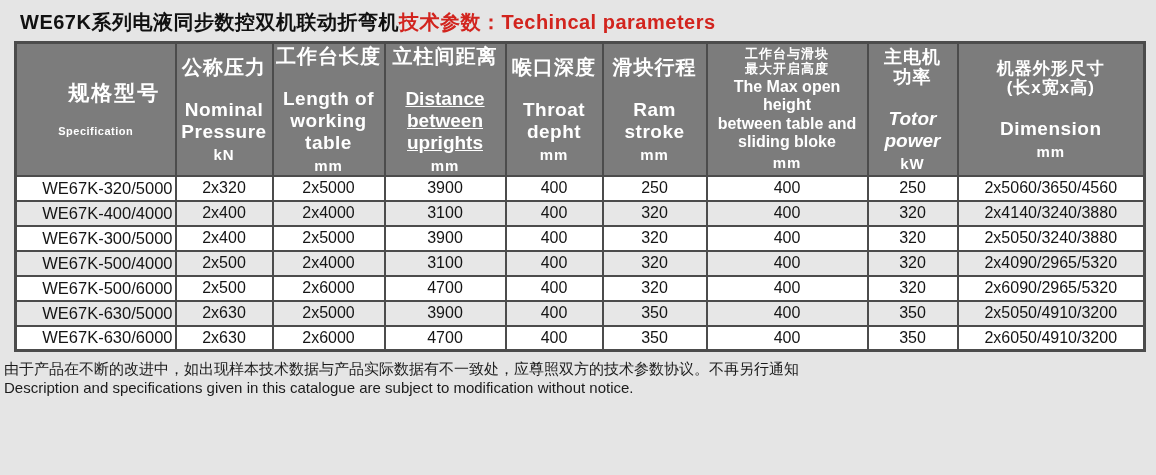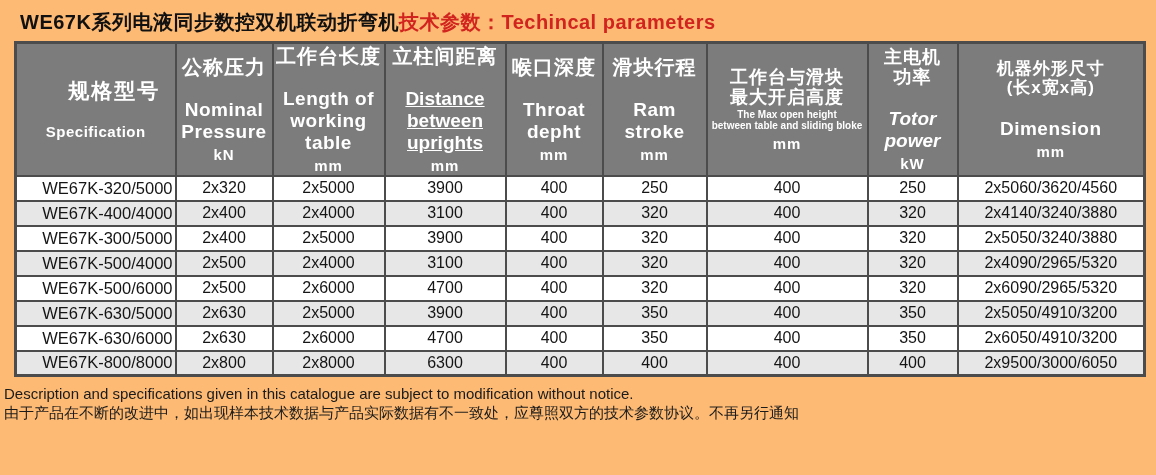--- a/index.html
+++ b/index.html
@@ -5,37 +5,37 @@
   :root{
     --accent:#d2241e;
     --header-bg:#7c7c7c;
     --row-alt:#e7e7e7;
     --border:#4c4c4c;
     --text:#1b1b1b;
   }
   *{box-sizing:border-box;}
   html,body{margin:0;padding:0;background:#ffffff;}
   body{font-family:"Liberation Sans","DejaVu Sans",sans-serif;color:var(--text);}
-  .page{width:1156px;height:475px;background:#fdba74;position:relative;overflow:hidden;}
+  .page{width:1156px;height:475px;background:#e5e5e5;position:relative;overflow:hidden;}
 
   .title{padding:9px 0 5px 20px;font-size:20px;font-weight:bold;color:#111111;letter-spacing:0.5px;white-space:nowrap;}
   .title .red{color:var(--accent);}
 
   table.params{border-collapse:collapse;table-layout:fixed;width:1129px;margin-left:14px;border:3px solid var(--border);}
   table.params th,table.params td{border:2px solid var(--border);overflow:hidden;}
 
   thead th{background:var(--header-bg);color:#ffffff;height:91px;vertical-align:middle;text-align:center;padding:1px 1px;font-weight:bold;}
   thead .cn{font-size:20px;line-height:1.15;white-space:pre-line;letter-spacing:1px;}
   thead .en{font-size:19px;line-height:1.15;white-space:pre-line;margin-top:20px;letter-spacing:0.5px;}
   thead .unit{font-size:15px;margin-top:3px;letter-spacing:1px;}
   thead th:nth-child(1) .cn{font-size:21px;letter-spacing:2px;margin-left:37px;}
-  thead th:nth-child(1) .en{font-size:15px;}
+  thead th:nth-child(1) .en{font-size:11px;}
   thead th:nth-child(4) .en{letter-spacing:0;text-decoration:underline;}
-  thead th:nth-child(7) .cn{font-size:18px;letter-spacing:1px;}
-  thead th:nth-child(7) .en{font-size:10px;letter-spacing:0;margin-top:1px;}
+  thead th:nth-child(7) .cn{font-size:13px;letter-spacing:1px;}
+  thead th:nth-child(7) .en{font-size:16px;letter-spacing:0;margin-top:1px;}
   thead th:nth-child(8) .cn{font-size:18px;}
   thead th:nth-child(8) .en{letter-spacing:0;font-style:italic;}
   thead th:nth-child(9) .cn{font-size:17px;letter-spacing:1px;}
 
   tbody td{height:25px;text-align:center;font-size:16px;color:#151515;background:#ffffff;padding:0 2px;white-space:nowrap;}
   tbody tr:nth-child(even) td{background:var(--row-alt);}
   tbody td:nth-child(1){font-size:16.5px;text-align:right;}
   tbody td:nth-child(9){font-size:16px;}
 
   .footer{margin:7px 0 0 4px;font-size:15px;line-height:19px;color:#1b1b1b;}
@@ -119,21 +119,21 @@
     <tbody>
         <tr>
           <td>WE67K-320/5000</td>
           <td>2x320</td>
           <td>2x5000</td>
           <td>3900</td>
           <td>400</td>
           <td>250</td>
           <td>400</td>
           <td>250</td>
-          <td>2x5060/3620/4560</td>
+          <td>2x5060/3650/4560</td>
         </tr>
         <tr>
           <td>WE67K-400/4000</td>
           <td>2x400</td>
           <td>2x4000</td>
           <td>3100</td>
           <td>400</td>
           <td>320</td>
           <td>400</td>
           <td>320</td>
@@ -187,32 +187,21 @@
           <td>WE67K-630/6000</td>
           <td>2x630</td>
           <td>2x6000</td>
           <td>4700</td>
           <td>400</td>
           <td>350</td>
           <td>400</td>
           <td>350</td>
           <td>2x6050/4910/3200</td>
         </tr>
-        <tr>
-          <td>WE67K-800/8000</td>
-          <td>2x800</td>
-          <td>2x8000</td>
-          <td>6300</td>
-          <td>400</td>
-          <td>400</td>
-          <td>400</td>
-          <td>400</td>
-          <td>2x9500/3000/6050</td>
-        </tr>
       </tbody>
   </table>
 
   <div class="footer">
+    <div>由于产品在不断的改进中，如出现样本技术数据与产品实际数据有不一致处，应尊照双方的技术参数协议。不再另行通知</div>
     <div>Description and specifications given in this catalogue are subject to modification without notice.</div>
-    <div>由于产品在不断的改进中，如出现样本技术数据与产品实际数据有不一致处，应尊照双方的技术参数协议。不再另行通知</div>
   </div>
 
 </div>
 
 </body></html>

